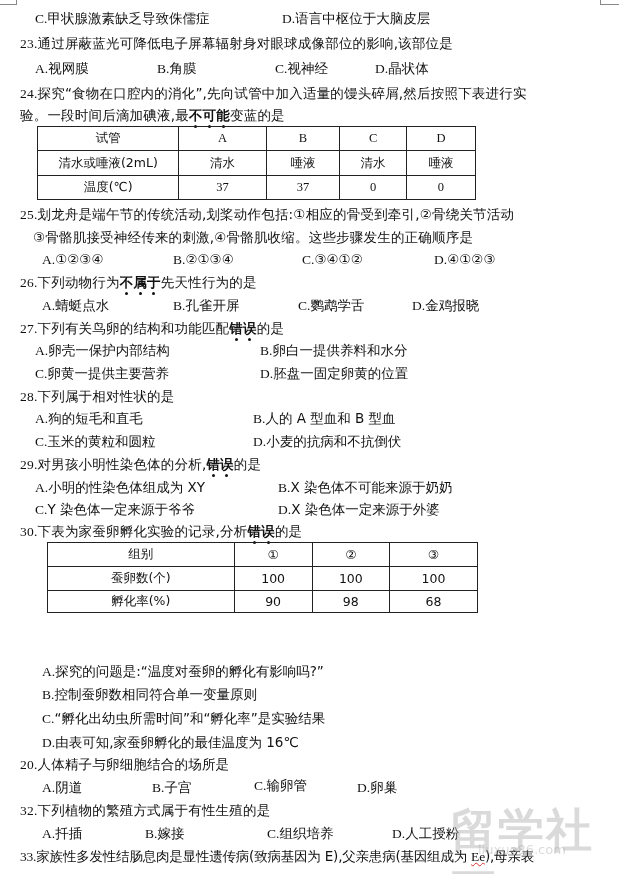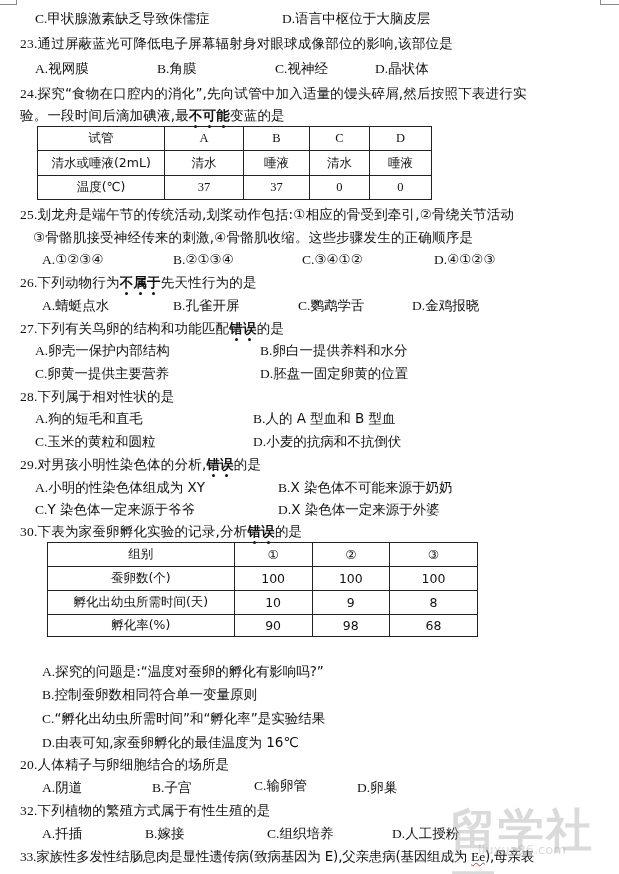--- a/index.html
+++ b/index.html
@@ -30,21 +30,21 @@
 
 <div class="line" style="left:20px;top:34px;"><span class="num">23.</span><span>通过屏蔽蓝光可降低电子屏幕辐射身对眼球成像部位的影响,该部位是</span></div>
 <div class="opt" style="left:35px;top:59px;"><span class="num">A.</span><span>视网膜</span></div>
 <div class="opt" style="left:157px;top:59px;"><span class="num">B.</span><span>角膜</span></div>
 <div class="opt" style="left:275px;top:59px;"><span class="num">C.</span><span>视神经</span></div>
 <div class="opt" style="left:375px;top:59px;"><span class="num">D.</span><span>晶状体</span></div>
 
 <div class="line" style="left:20px;top:84px;"><span class="num">24.</span><span>探究“食物在口腔内的消化”,先向试管中加入适量的馒头碎屑,然后按照下表进行实</span></div>
 <div class="line" style="left:20px;top:106px;"><span>验。一段时间后滴加碘液,最</span><span class="emph"><span class="ch">不</span><span class="ch">可</span><span class="ch">能</span></span><span>变蓝的是</span></div>
 
-<table class="t" style="left:37px;top:126px;width:395px;">
+<table class="t" style="left:37px;top:126px;width:439px;">
   <tbody>
       <tr style="height:24px;">
     <td style="width:128px;">试管</td>
     <td style="width:79px;" class="num">A</td>
     <td style="width:66px;" class="num">B</td>
     <td style="width:60px;" class="num">C</td>
     <td style="width:62px;" class="num">D</td>
   </tr>
   <tr style="height:25px;">
     <td>清水或唾液(2mL)</td>
@@ -103,26 +103,20 @@
     <td style="width:78px;">①</td>
     <td style="width:77px;">②</td>
     <td style="width:88px;">③</td>
   </tr>
   <tr style="height:24px;">
     <td>蚕卵数(个)</td>
     <td>100</td>
     <td>100</td>
     <td>100</td>
   </tr>
-  <tr style="height:24px;">
-    <td>孵化出幼虫所需时间(天)</td>
-    <td>10</td>
-    <td>9</td>
-    <td>8</td>
-  </tr>
   <tr style="height:22px;">
     <td>孵化率(%)</td>
     <td>90</td>
     <td>98</td>
     <td>68</td>
   </tr>
 </tbody>
   </table>
 
 <div class="opt" style="left:42px;top:662px;"><span class="num">A.</span><span>探究的问题是:“温度对蚕卵的孵化有影响吗?”</span></div>

